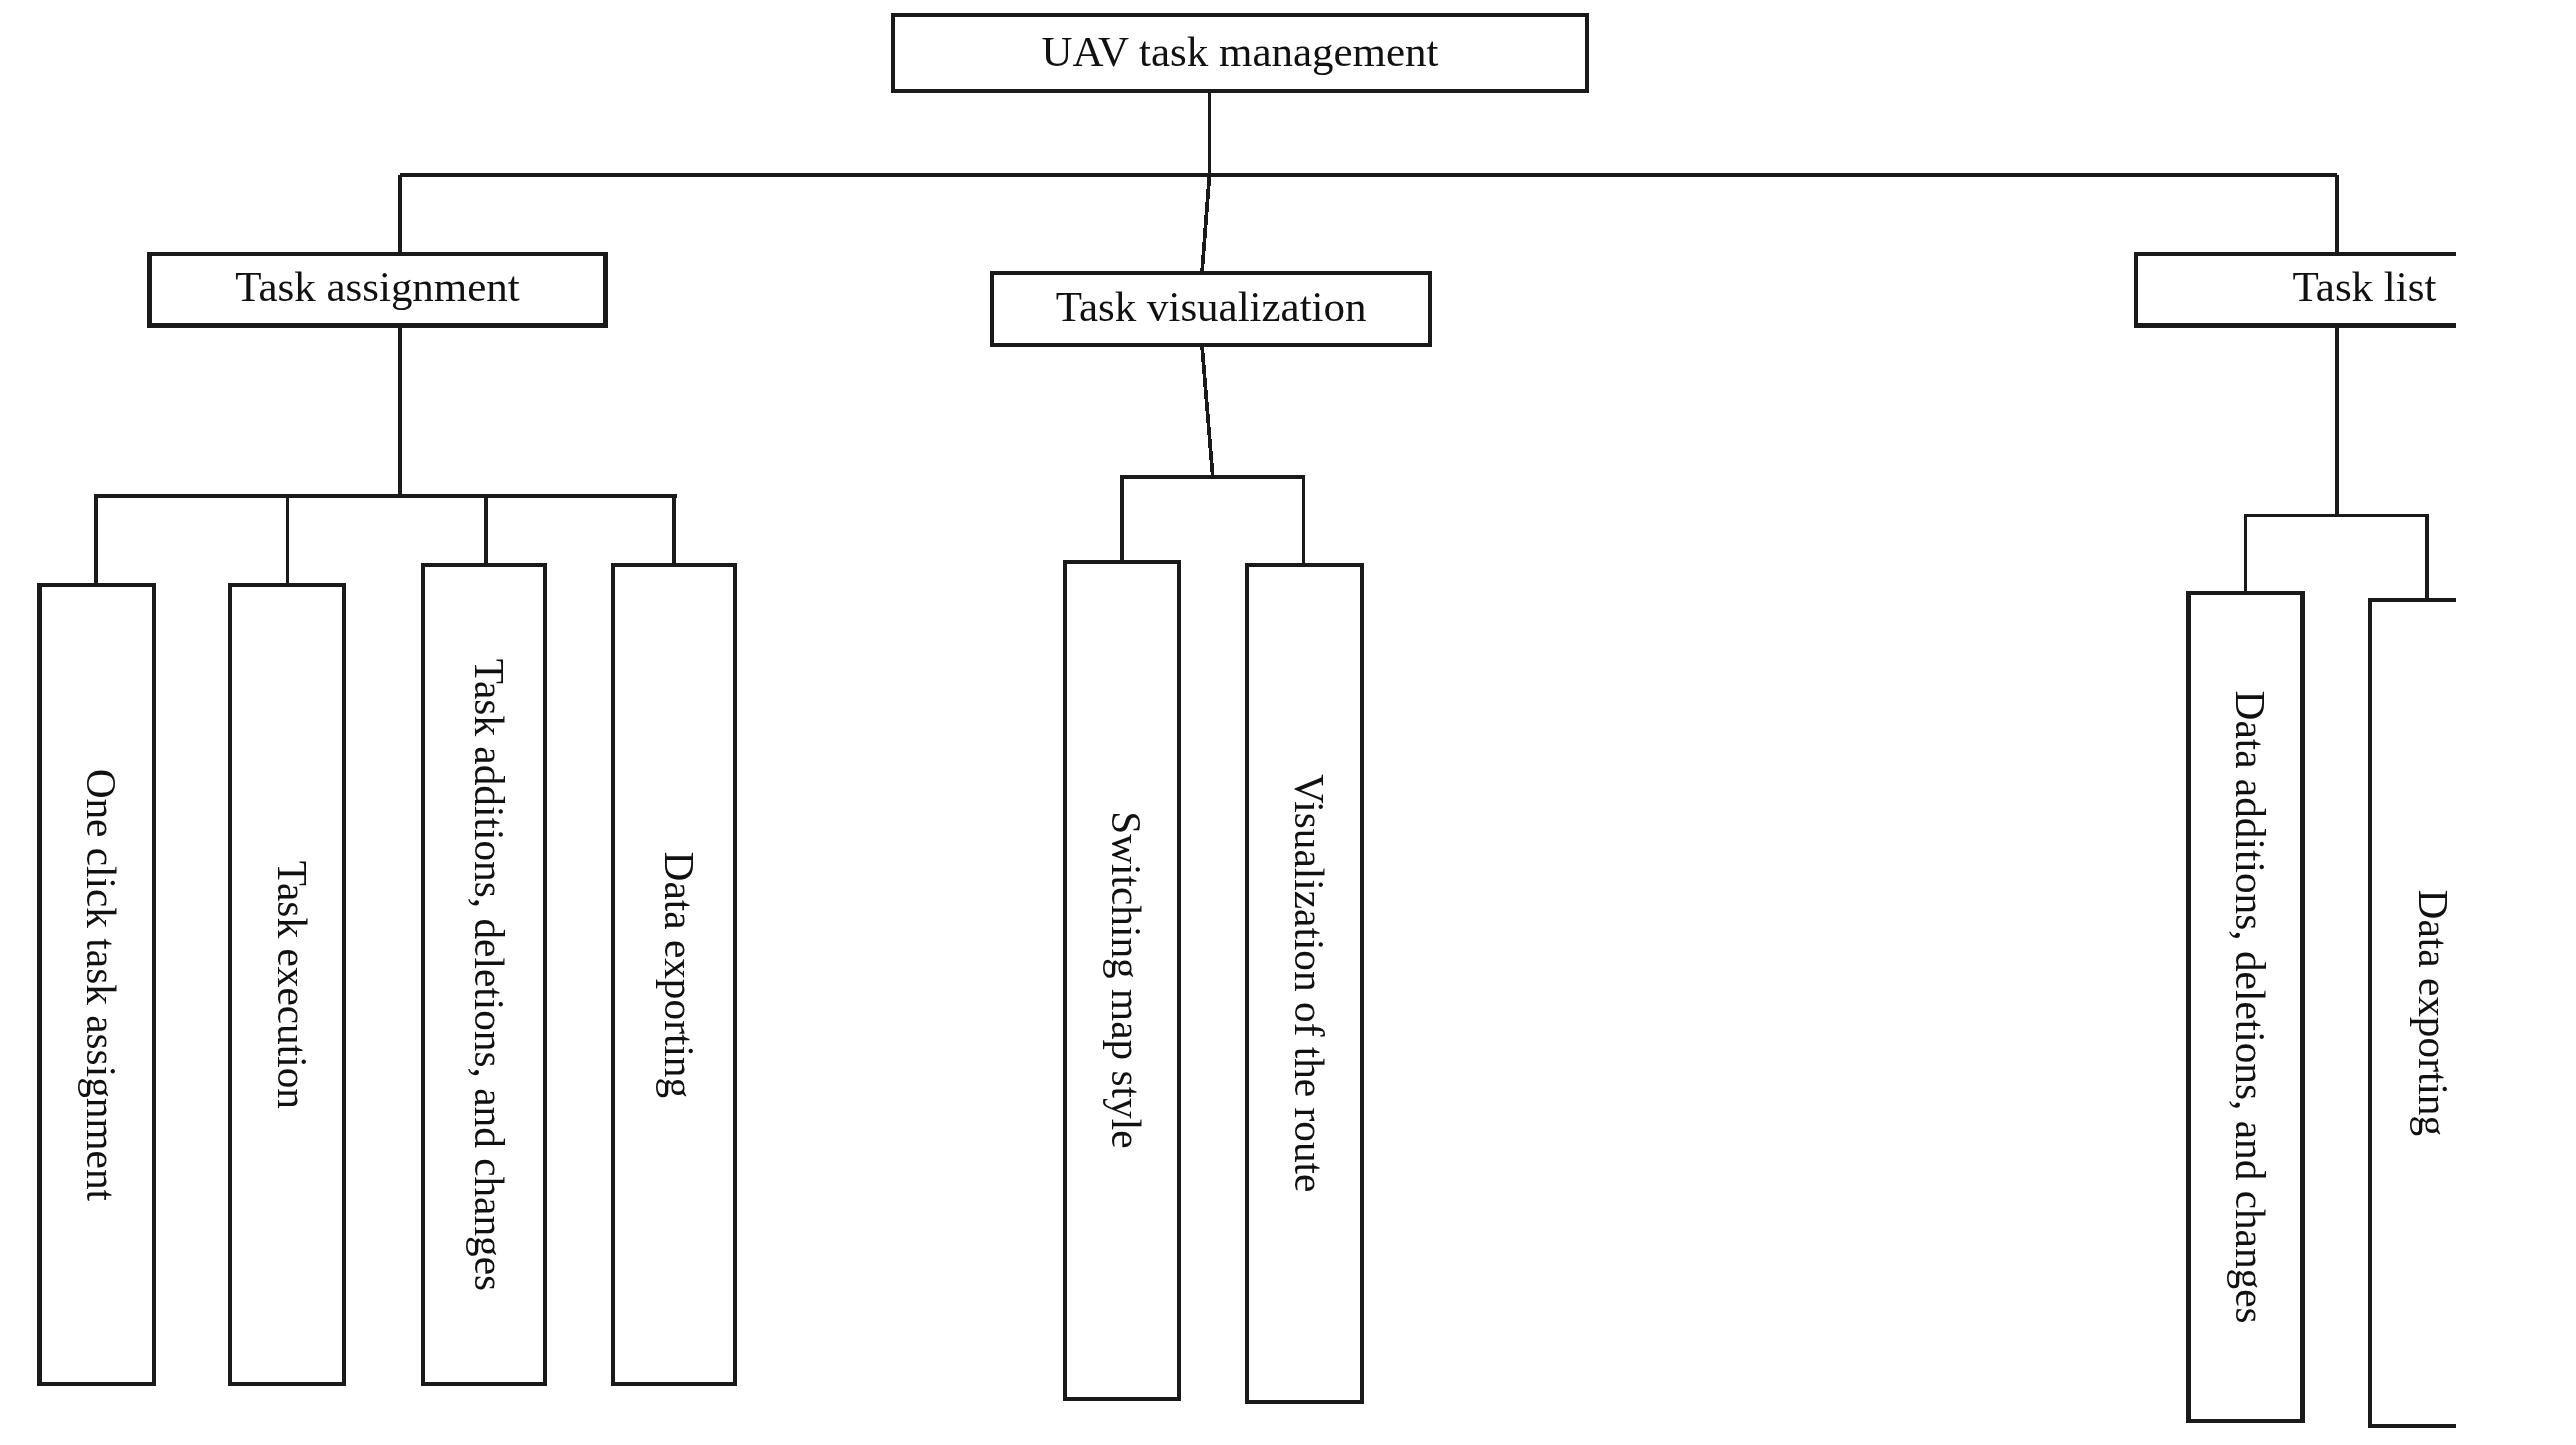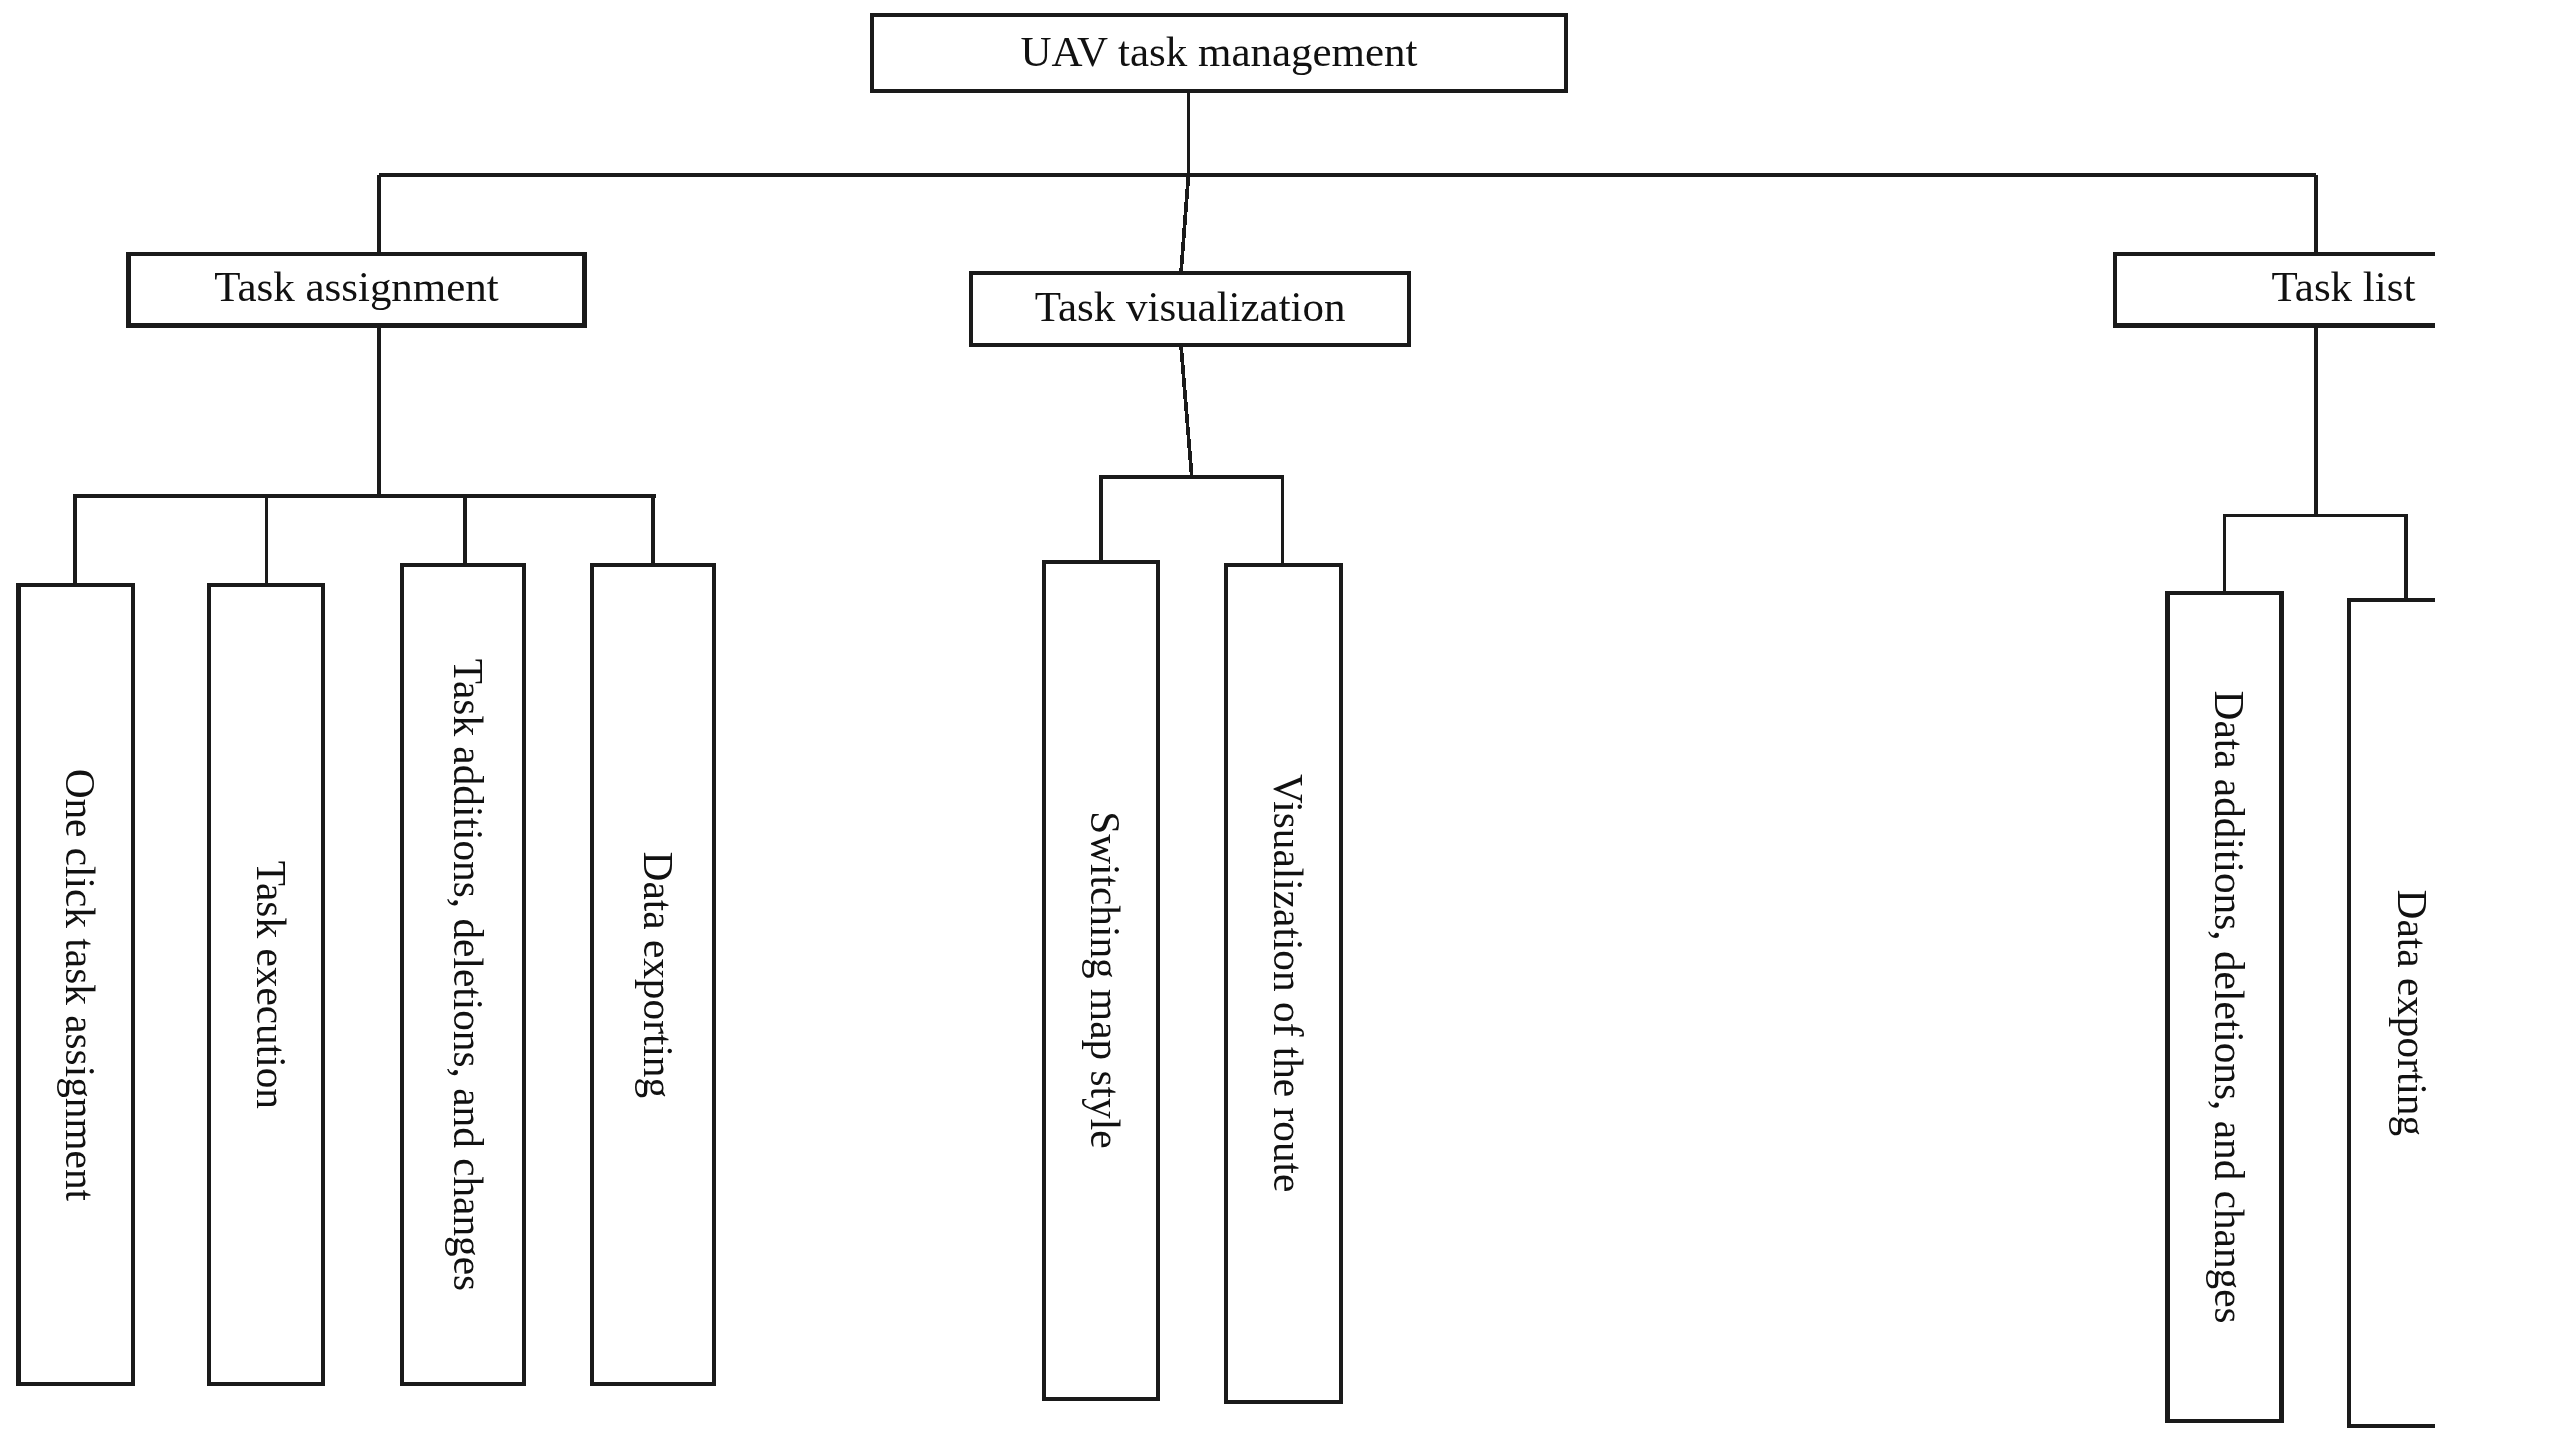--- a/index.html
+++ b/index.html
@@ -10,20 +10,21 @@
   }
   body {
     font-family: "Liberation Serif", "DejaVu Serif", serif;
   }
   #diagram-root {
     position: relative;
     width: 2435px;
     height: 1445px;
     background: #ffffff;
     overflow: hidden;
+    margin-left: 21px;
   }
   #diagram-svg {
     display: block;
     width: 2576px;
     height: 1445px;
   }
   .node-box {
     fill: #ffffff;
     stroke: #1a1a1a;
     stroke-width: 5;

